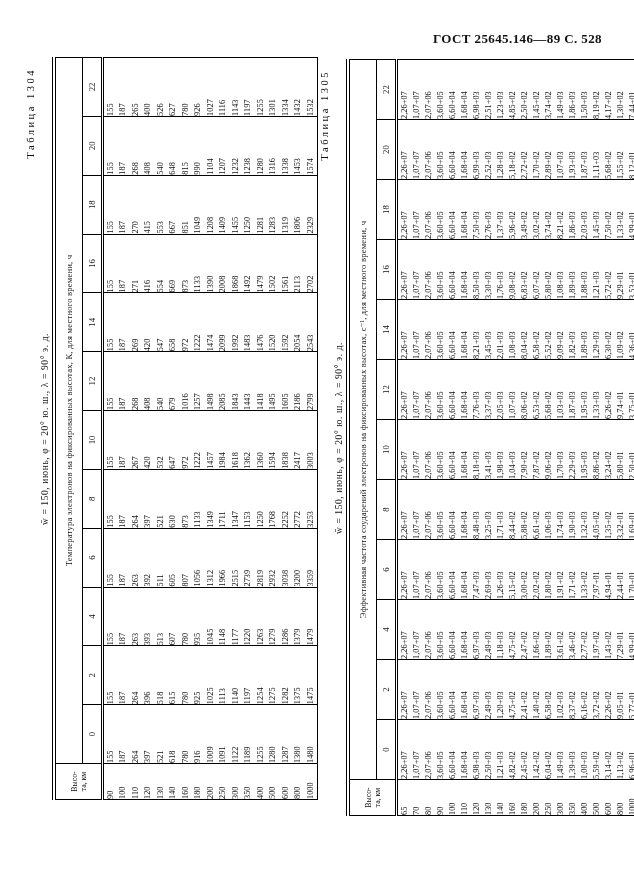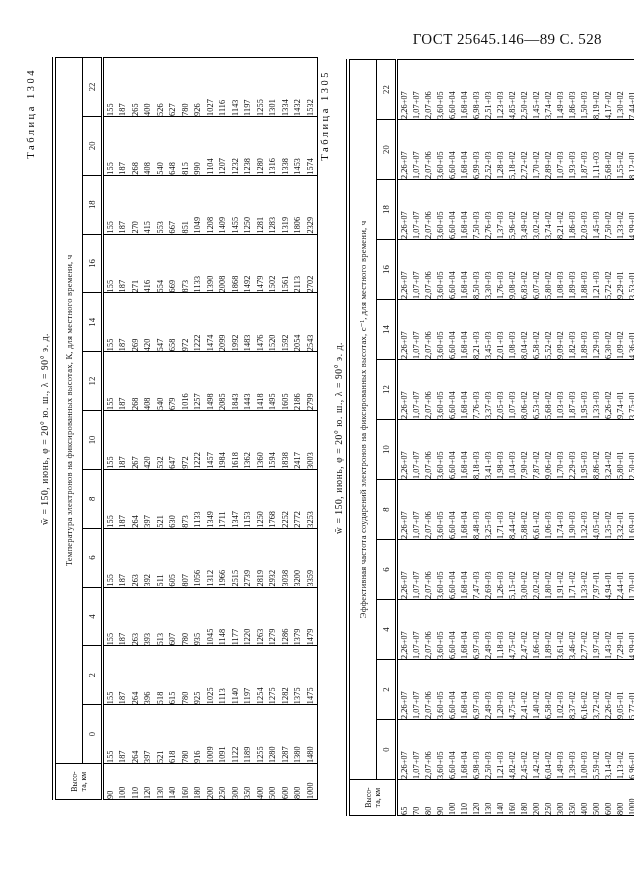--- a/index.html
+++ b/index.html
@@ -4,21 +4,21 @@
 <style>
   html,body{margin:0;padding:0;background:#e8e8e4;}
   .page{
     position:relative;width:634px;height:875px;margin:0 auto;
     background:#ffffff;overflow:hidden;
     font-family:"Liberation Serif","DejaVu Serif",serif;
     color:#111;
   }
   .gost-header{
     position:absolute;top:31px;right:32px;
-    font-size:15px;font-weight:normal;letter-spacing:.4px;
+    font-size:13px;font-weight:bold;letter-spacing:.4px;
     white-space:nowrap;
   }
   
   .band{position:absolute;transform-origin:0 0;transform:rotate(-90deg);}
   .comp{position:relative;width:100%;height:100%;}
   .caption{
     height:14px;line-height:14px;text-align:right;
     font-size:10.5px;letter-spacing:2.5px;padding-right:10px;
     white-space:nowrap;
   }

